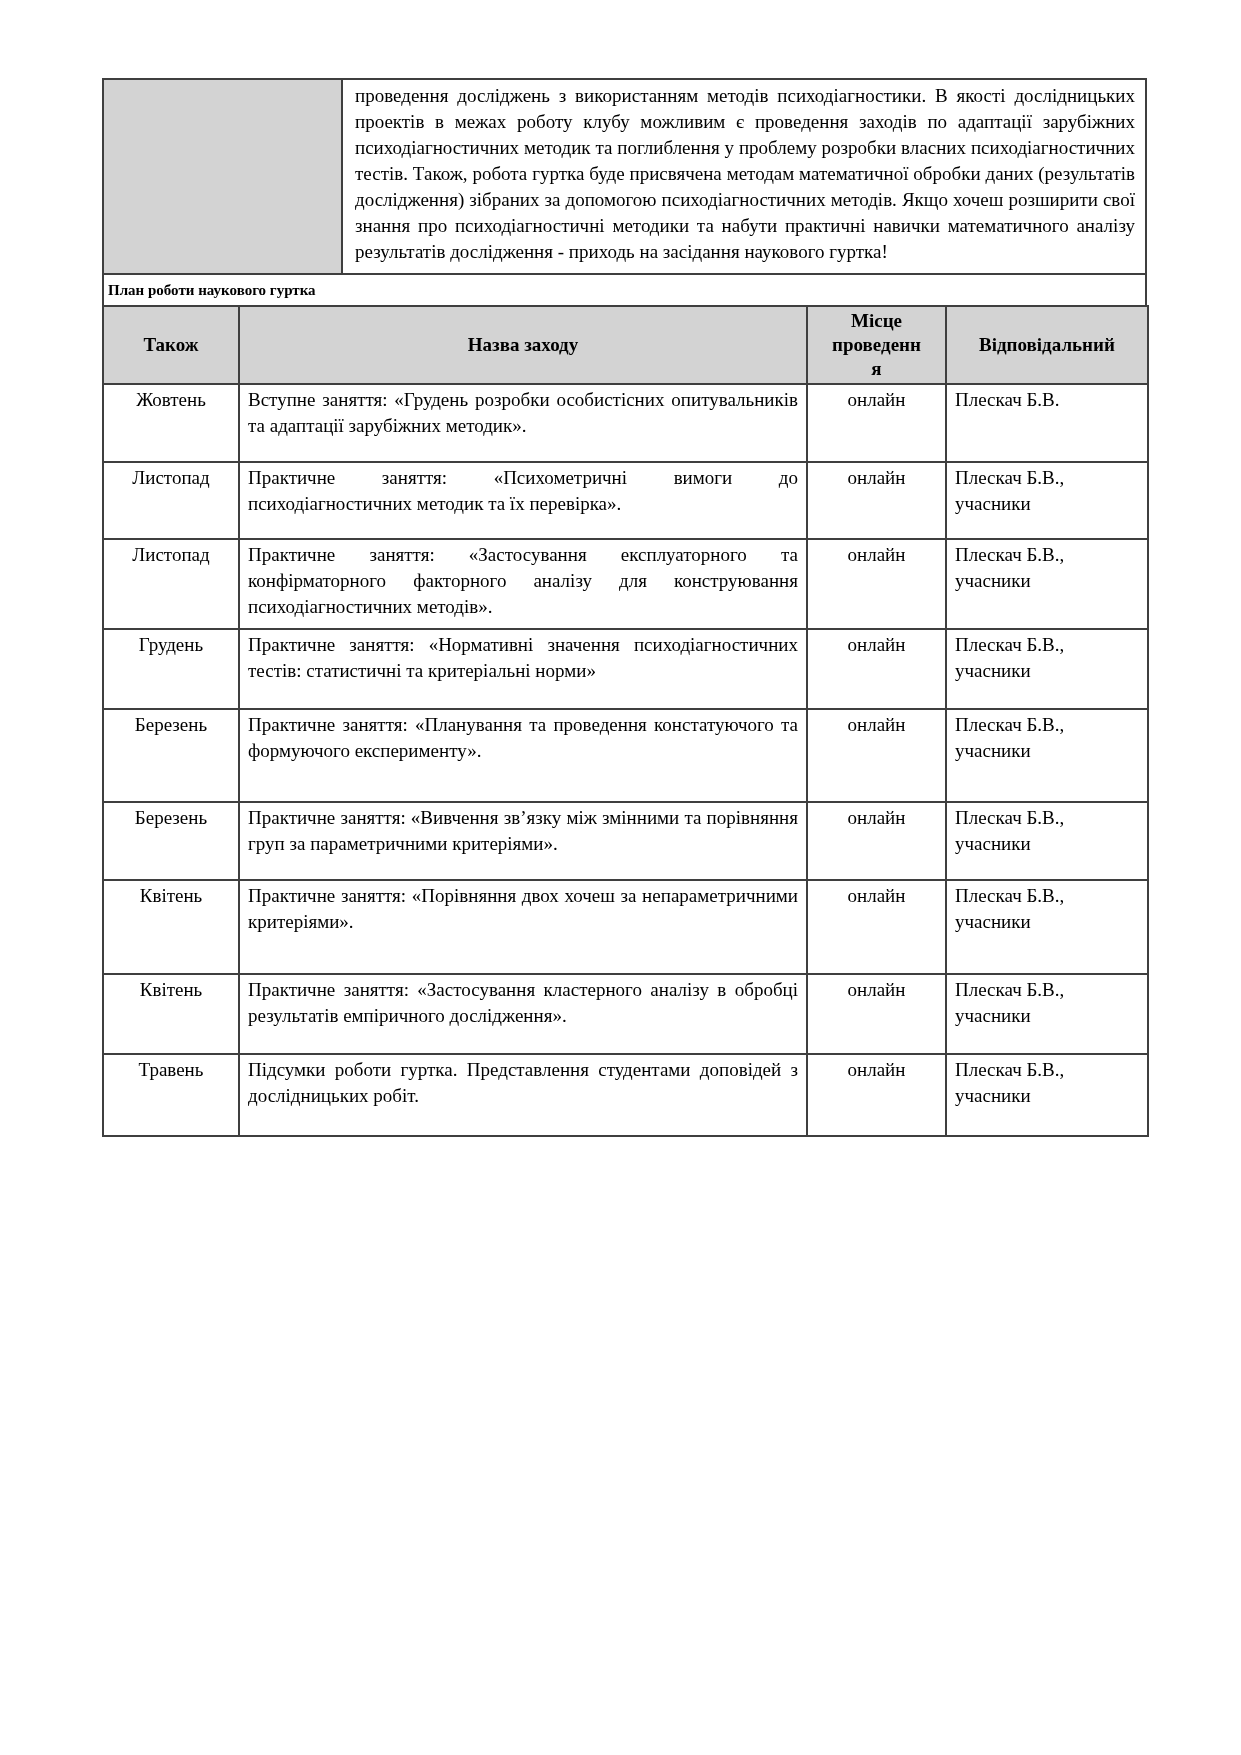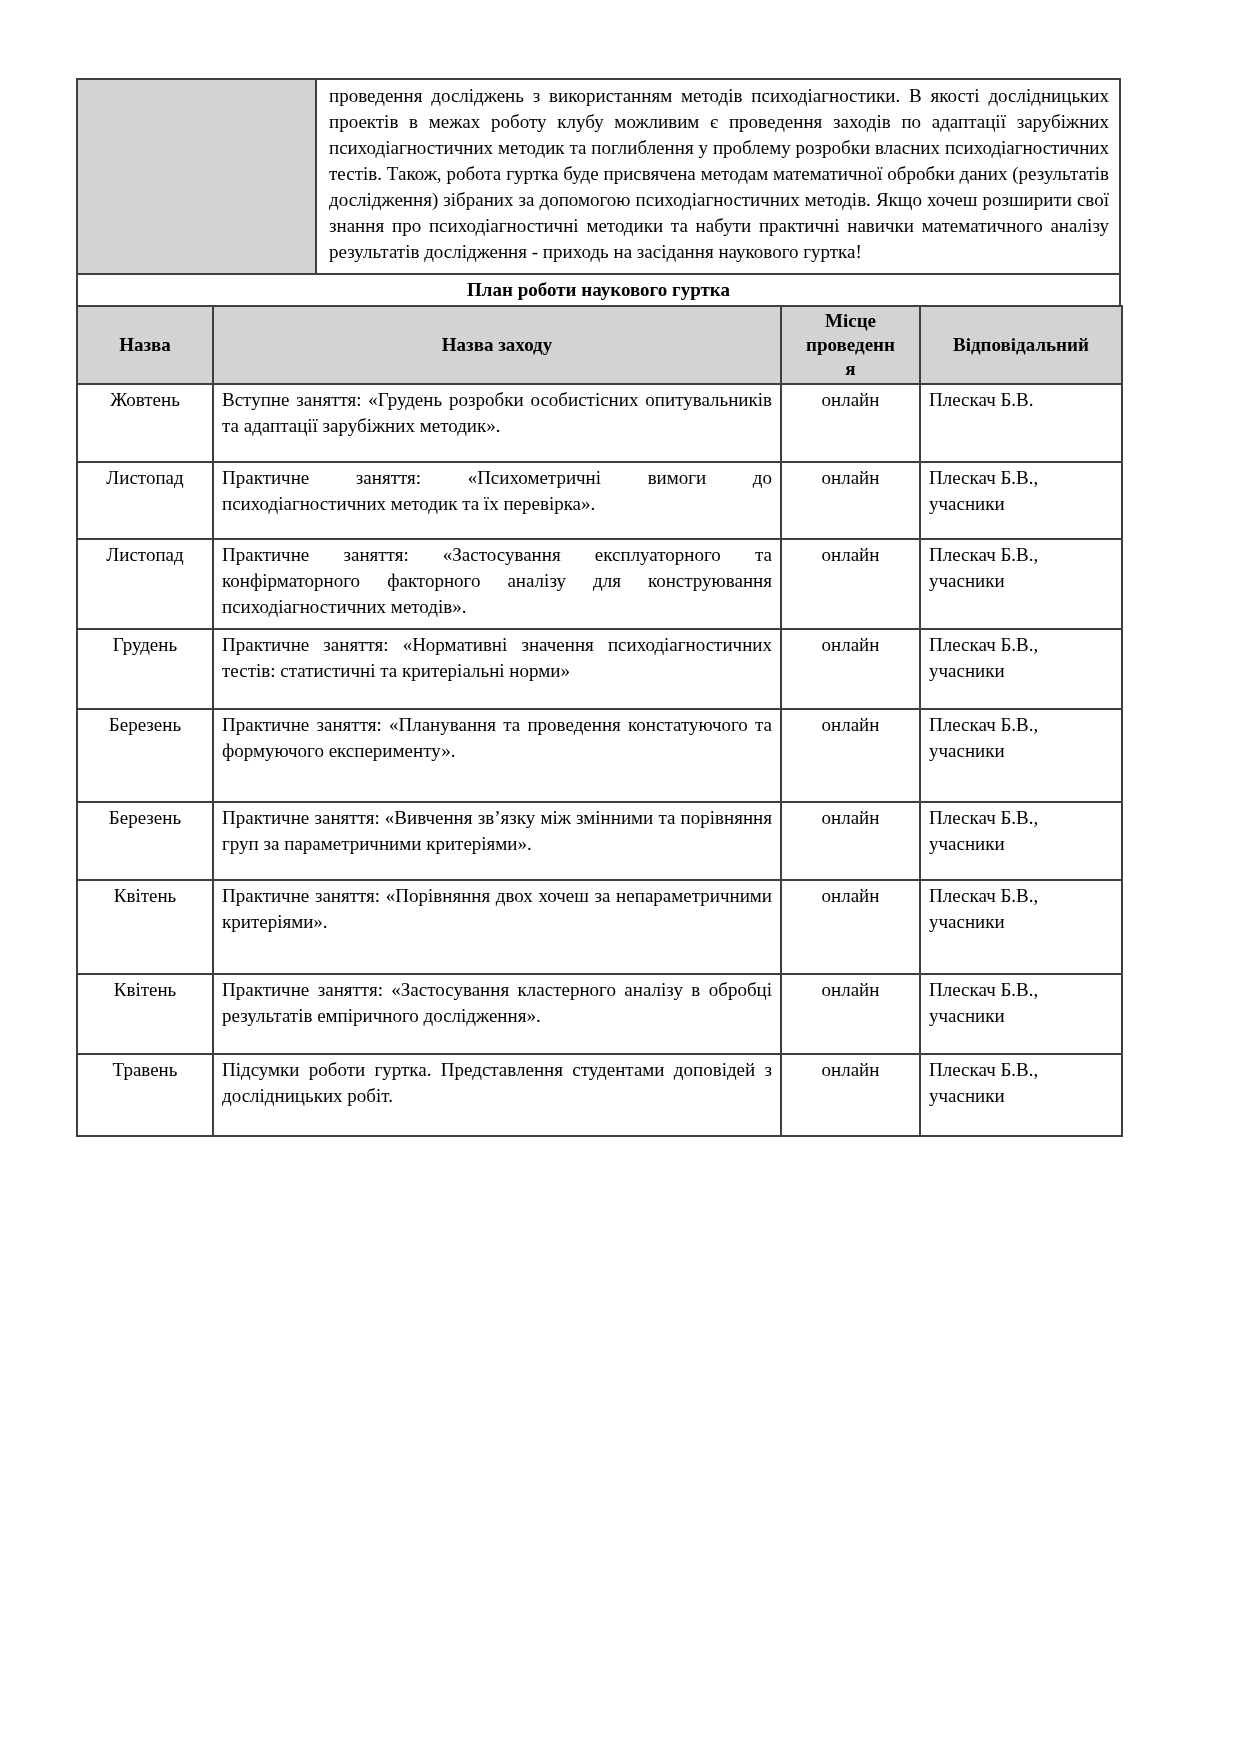--- a/index.html
+++ b/index.html
@@ -10,21 +10,21 @@
   *{box-sizing:border-box;margin:0;padding:0;}
   html,body{width:1241px;background:#ffffff;}
   body{
     height:1755px;
     font-family:"Liberation Serif","DejaVu Serif",serif;
     color:var(--text);
     position:relative;
   }
   .page{
     position:absolute;
-    left:76px;
+    left:102px;
     top:78px;
     width:1045px;
   }
   
   .intro{
     display:flex;
     border:2px solid var(--border);
     width:100%;
   }
   .intro-empty{
@@ -37,23 +37,23 @@
     flex:1;
     padding:3px 10px 8px 12px;
     font-size:19px;
     line-height:26px;
     text-align:justify;
   }
   
   .plan-title{
     border:2px solid var(--border);
     margin-top:-2px;
-    text-align:center;
+    text-align:left;
     font-weight:bold;
-    font-size:19px;
+    font-size:15px;
     line-height:26px;
     padding:2px 4px;
   }
   
   table.plan{
     width:100%;
     border-collapse:collapse;
     table-layout:fixed;
     margin-top:-2px;
     font-size:19px;
@@ -109,21 +109,21 @@
 
   <table class="plan">
     <colgroup>
       <col class="c-date">
         <col class="c-event">
         <col class="c-place">
         <col class="c-resp">
     </colgroup>
     <tbody>
       <tr>
-        <th>Назва</th>
+        <th>Також</th>
         <th>Назва заходу</th>
         <th class="place-h">Місце
 проведенн
 я</th>
         <th>Відповідальний</th>
       </tr>
       <tr>
         <td class="date">Жовтень</td>
         <td class="event">Вступне заняття: «Грудень розробки особистісних опитувальників та адаптації зарубіжних методик».</td>
         <td class="place">онлайн</td>

